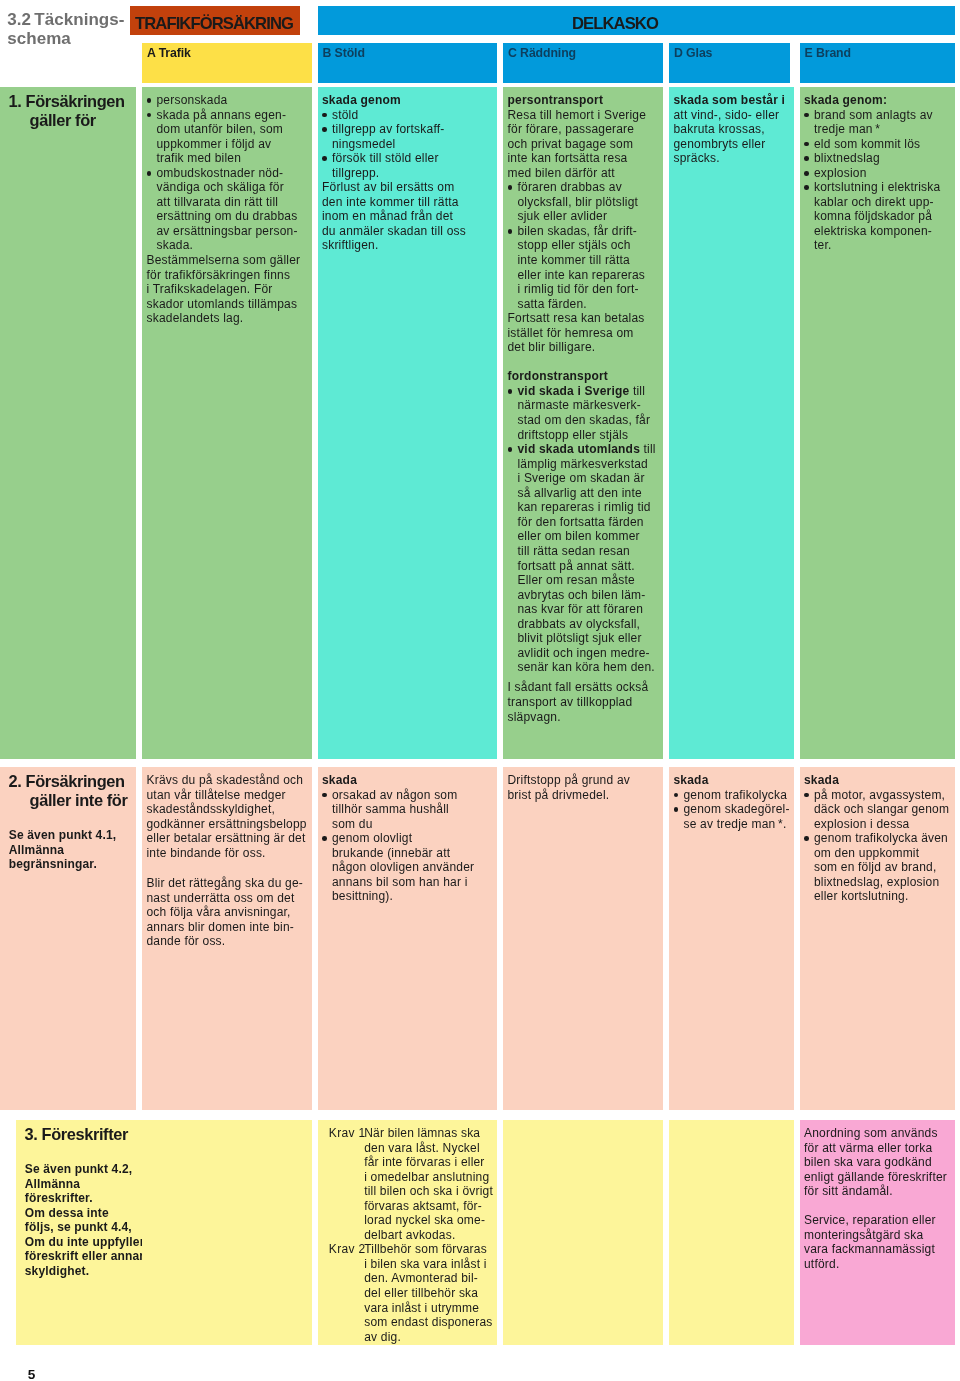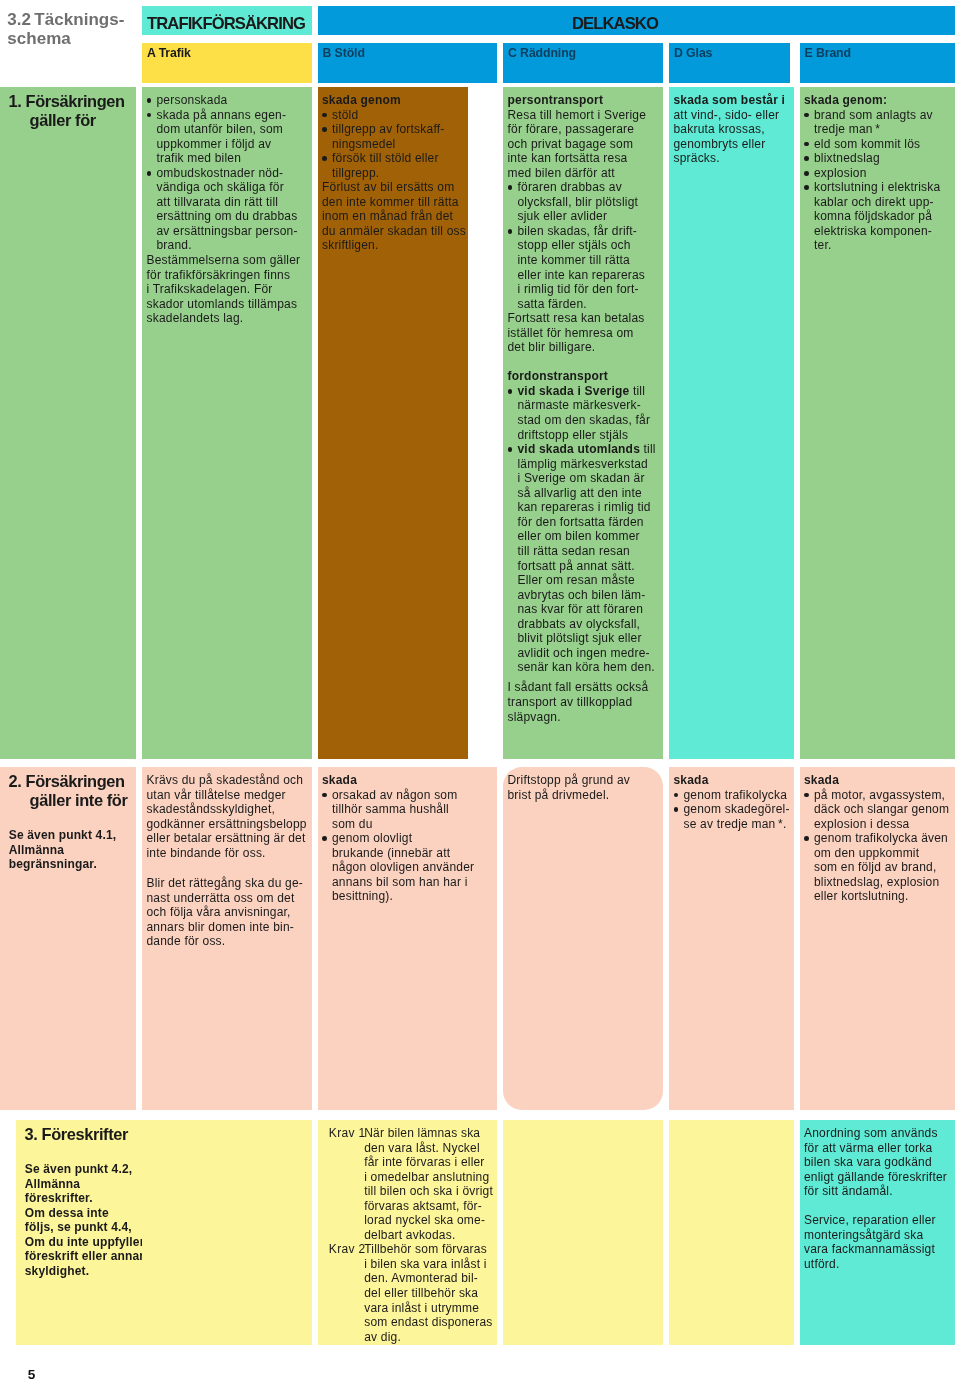--- a/index.html
+++ b/index.html
@@ -68,21 +68,21 @@
 </head>
 <body>
 
 <div class="page">
 
   <div class="box" id="section-heading">
     <div>3.2 Täcknings-</div>
     <div>schema</div>
   </div>
 
-  <div class="box grouphdr" style="left:142px;top:6px;width:169.7px;height:29.3px;background:#5eead4;">
+  <div class="box grouphdr" style="left:130px;top:6px;width:169.7px;height:29.3px;background:#c2410c;">
     <span class="lbl">TRAFIKFÖRSÄKRING</span>
   </div>
   <div class="box grouphdr center" style="left:317.5px;top:6px;width:637.5px;height:29.3px;background:#029ADB;">
     <span class="lbl">DELKASKO</span>
   </div>
 
   <div class="box colhdr" style="left:142px;top:42.5px;width:169.7px;height:40px;background:#fde047;color:#1a1a1a;">
     <span>A Trafik</span>
   </div>
   <div class="box colhdr" style="left:503px;top:42.5px;width:160px;height:40px;background:#029ADB;">
@@ -107,29 +107,29 @@
       <div class="ln bul">personskada</div>
       <div class="ln bul">skada på annans egen-</div>
       <div class="ln ind">dom utanför bilen, som</div>
       <div class="ln ind">uppkommer i följd av</div>
       <div class="ln ind">trafik med bilen</div>
       <div class="ln bul">ombudskostnader nöd-</div>
       <div class="ln ind">vändiga och skäliga för</div>
       <div class="ln ind">att tillvarata din rätt till</div>
       <div class="ln ind">ersättning om du drabbas</div>
       <div class="ln ind">av ersättningsbar person-</div>
-      <div class="ln ind">brand.</div>
+      <div class="ln ind">skada.</div>
       <div class="ln">Bestämmelserna som gäller</div>
       <div class="ln">för trafikförsäkringen finns</div>
       <div class="ln">i Trafikskadelagen. För</div>
       <div class="ln">skador utomlands tillämpas</div>
       <div class="ln">skadelandets lag.</div>
     </div>
 
-  <div class="box cell" style="left:317.5px;top:87px;width:150px;height:672px;background:#a16207;">
+  <div class="box cell" style="left:317.5px;top:87px;width:179px;height:672px;background:#5eead4;">
       <div class="ln b">skada genom</div>
       <div class="ln bul">stöld</div>
       <div class="ln bul">tillgrepp av fortskaff-</div>
       <div class="ln ind">ningsmedel</div>
       <div class="ln bul">försök till stöld eller</div>
       <div class="ln ind">tillgrepp.</div>
       <div class="ln">Förlust av bil ersätts om</div>
       <div class="ln">den inte kommer till rätta</div>
       <div class="ln">inom en månad från det</div>
       <div class="ln">du anmäler skadan till oss</div>
@@ -234,21 +234,21 @@
       <div class="ln bul">orsakad av någon som</div>
       <div class="ln ind">tillhör samma hushåll</div>
       <div class="ln ind">som du</div>
       <div class="ln bul">genom olovligt</div>
       <div class="ln ind">brukande (innebär att</div>
       <div class="ln ind">någon olovligen använder</div>
       <div class="ln ind">annans bil som han har i</div>
       <div class="ln ind">besittning).</div>
     </div>
 
-  <div class="box cell" style="left:503px;top:767px;width:160px;height:343px;background:#FBD2C0;border-radius:19px;">
+  <div class="box cell" style="left:503px;top:767px;width:160px;height:343px;background:#FBD2C0;">
       <div class="ln">Driftstopp på grund av</div>
       <div class="ln">brist på drivmedel.</div>
     </div>
 
   <div class="box cell" style="left:669px;top:767px;width:124.5px;height:343px;background:#FBD2C0;">
       <div class="ln b">skada</div>
       <div class="ln bul">genom trafikolycka</div>
       <div class="ln bul">genom skadegörel-</div>
       <div class="ln ind">se av tredje man *.</div>
     </div>
@@ -287,21 +287,21 @@
       <div class="krav"><span class="k"></span><span class="t">del eller tillbehör ska</span></div>
       <div class="krav"><span class="k"></span><span class="t">vara inlåst i utrymme</span></div>
       <div class="krav"><span class="k"></span><span class="t">som endast disponeras</span></div>
       <div class="krav"><span class="k"></span><span class="t">av dig.</span></div>
     </div>
 
   <div class="box cell" style="left:503px;top:1120px;width:160px;height:225px;background:#FDF59A;"></div>
 
   <div class="box cell" style="left:669px;top:1120px;width:124.5px;height:225px;background:#FDF59A;"></div>
 
-  <div class="box cell" style="left:799.5px;top:1120px;width:155.5px;height:225px;background:#5eead4;">
+  <div class="box cell" style="left:799.5px;top:1120px;width:155.5px;height:225px;background:#f9a8d4;">
       <div class="ln">Anordning som används</div>
       <div class="ln">för att värma eller torka</div>
       <div class="ln">bilen ska vara godkänd</div>
       <div class="ln">enligt gällande föreskrifter</div>
       <div class="ln">för sitt ändamål.</div>
       <div class="ln sp"></div>
       <div class="ln">Service, reparation eller</div>
       <div class="ln">monteringsåtgärd ska</div>
       <div class="ln">vara fackmannamässigt</div>
       <div class="ln">utförd.</div>

